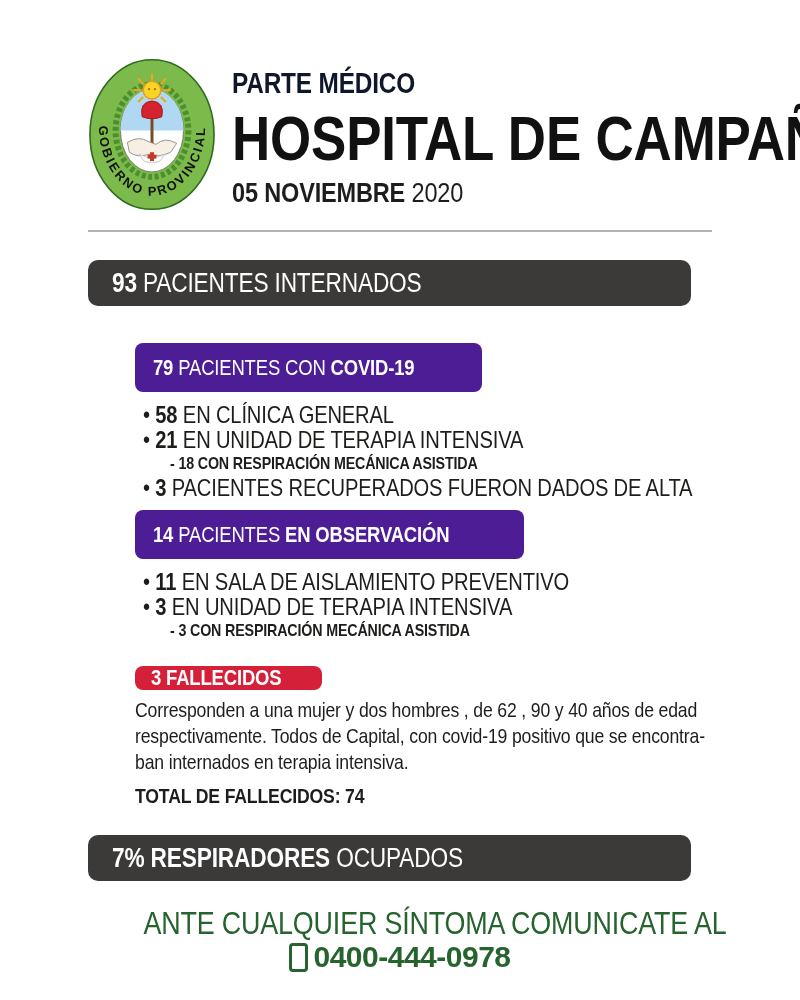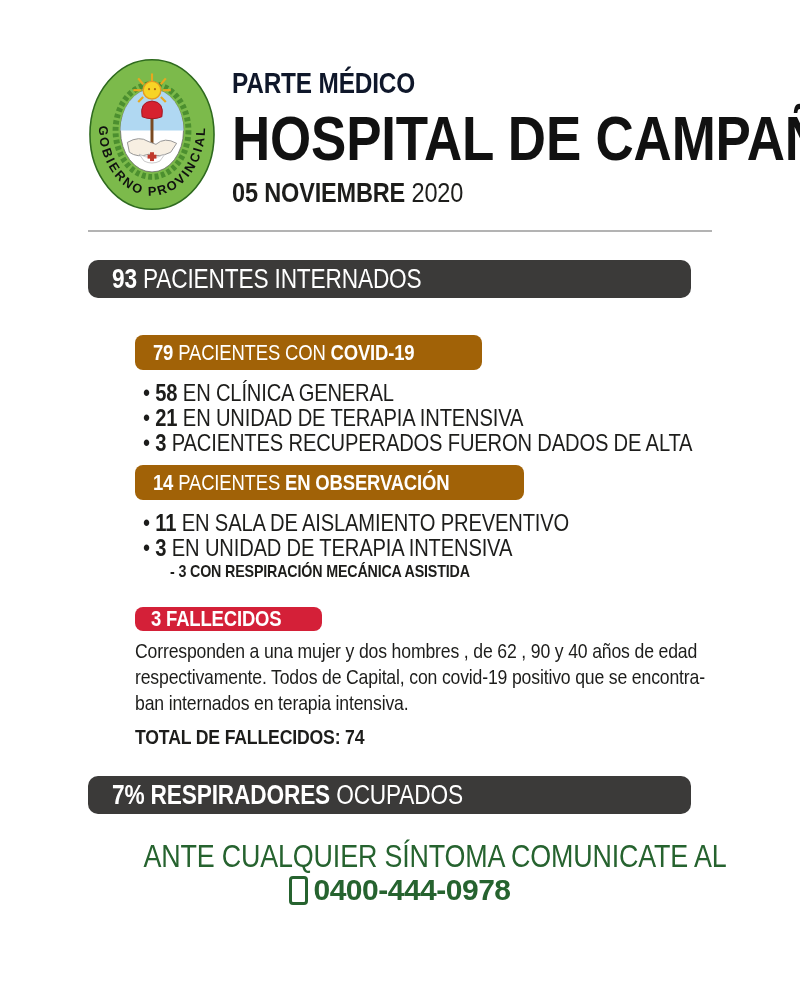--- a/index.html
+++ b/index.html
@@ -16,25 +16,25 @@
   .logo-wrap { width:128px; height:155px; flex:none; }
   .header-text { margin-left:16px; padding-top:12px; }
   .report-type { color:#0f172a; font-weight:bold; font-size:29px; line-height:1; margin-bottom:9px; }
   .page-title  { color:#111; font-weight:bold; font-size:63px; line-height:1; margin-bottom:9px; }
   .report-date { font-size:28px; line-height:1; }
   .report-date .bold { font-weight:bold; }
 
   .divider { border:none; height:2px; background:#b3b3b3; margin-top:18px; }
 
   
-  .banner-dark { margin-top:28px; margin-right:21px; height:38px; background:#3b3a39;
+  .banner-dark { margin-top:28px; margin-right:21px; height:46px; background:#3b3a39;
                  border-radius:10px; display:flex; align-items:center; padding-left:24px;
                  color:#fff; font-size:27px; }
   .banner-dark .num { font-weight:bold; }
-  .banner-green { display:inline-flex; align-items:center; height:35px; background:#a16207;
+  .banner-green { display:inline-flex; align-items:center; height:49px; background:#4c1d95;
                   border-radius:8px; padding:0 18px; margin-left:47px; color:#fff; font-size:22px; }
   .banner-green .num, .banner-green .strong { font-weight:bold; }
   .banner-red { display:inline-flex; align-items:center; height:24px; background:#d42038;
                 border-radius:8px; padding:0 16px; margin-left:47px; color:#fff;
                 font-size:22px; font-weight:bold; }
   .sec-covid .banner-green { margin-top:37px; }
   .sec-obs  .banner-green { margin-top:10px; }
   .sec-deaths .banner-red { margin-top:24px; }
   .banner-resp { margin-top:28px; }
   .banner-resp .lite { font-weight:normal; }
@@ -114,20 +114,21 @@
     <span class="cond"><span class="num">93</span> <span class="lite">PACIENTES INTERNADOS</span></span>
   </div>
 
   <section class="sec-covid">
     <div class="banner-green">
       <span class="cond"><span class="num">79</span> <span>PACIENTES CON</span> <span class="strong">COVID-19</span></span>
     </div>
     <ul class="stats">
       <li><span class="cond"><span>•</span> <span class="num">58</span> <span class="txt">EN CLÍNICA GENERAL</span></span></li>
       <li><span class="cond"><span>•</span> <span class="num">21</span> <span class="txt">EN UNIDAD DE TERAPIA INTENSIVA</span></span></li>
+      <li class="sub"><span class="cond"><span>-</span> <span class="num">18</span> <span class="txt">CON RESPIRACIÓN MECÁNICA ASISTIDA</span></span></li>
       <li><span class="cond"><span>•</span> <span class="num">3</span> <span class="txt">PACIENTES RECUPERADOS FUERON DADOS DE ALTA</span></span></li>
     </ul>
   </section>
 
   <section class="sec-obs">
     <div class="banner-green">
       <span class="cond"><span class="num">14</span> <span>PACIENTES</span> <span class="strong">EN OBSERVACIÓN</span></span>
     </div>
     <ul class="stats">
       <li><span class="cond"><span>•</span> <span class="num">11</span> <span class="txt">EN SALA DE AISLAMIENTO PREVENTIVO</span></span></li>

